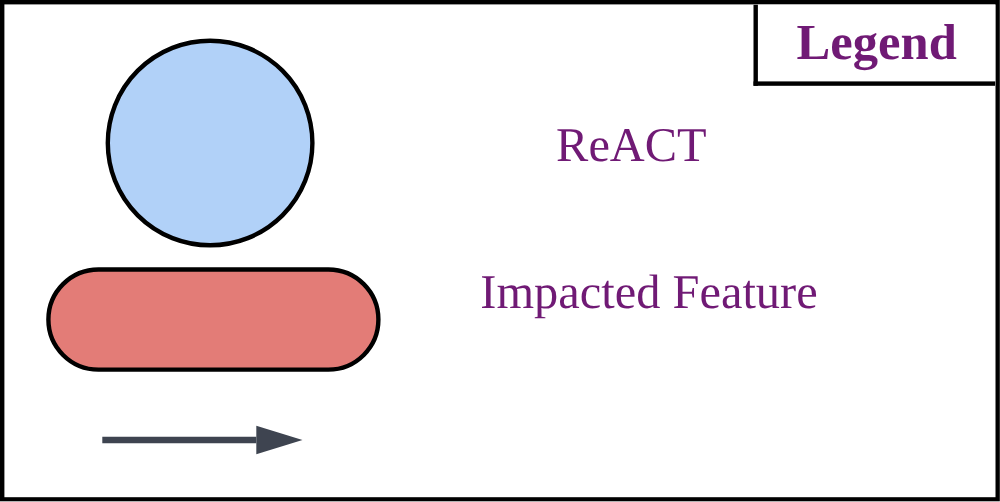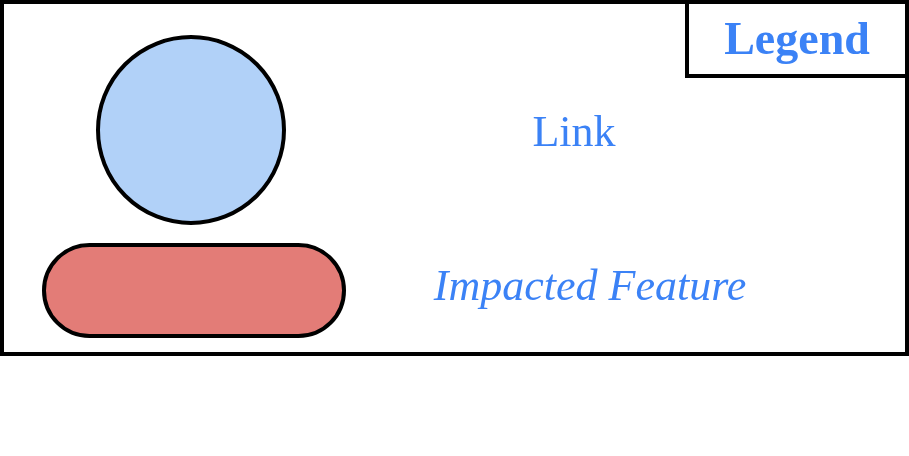--- a/index.html
+++ b/index.html
@@ -1,24 +1,24 @@
 <!DOCTYPE html>
 <html><head>
 <meta charset="utf-8">
 <style>
   * { margin: 0; padding: 0; box-sizing: border-box; }
   html, body { background: #ffffff; }
   .canvas {
     position: relative;
     width: 909px;
-    height: 356px;
+    height: 456px;
     background: #ffffff;
     border: 4px solid #000000;
     font-family: "Liberation Serif", "DejaVu Serif", serif;
-    color: #3b82f6;
+    color: #701a75;
     overflow: hidden;
   }
   .legend-title-box {
     position: absolute;
     top: 0;
     right: 0;
     width: 220px;
     height: 74px;
     border-left: 4px solid #000000;
     border-bottom: 4px solid #000000;
@@ -58,34 +58,34 @@
     height: 50px;
   }
   .item-label {
     position: absolute;
     font-size: 44px;
     line-height: 56px;
     text-align: center;
     white-space: nowrap;
   }
   .label-react   { left: 400px; top: 100px; width: 340px; }
-  .label-feature { left: 400px; top: 254px; width: 372px; font-style: italic; }
+  .label-feature { left: 400px; top: 234px; width: 372px; }
   .label-link    { left: 330px; top: 362px; width: 512px; }
 </style>
 </head>
 <body>
 
 <div class="canvas">
 
   <div class="legend-title-box">
     <span class="legend-title">Legend</span>
   </div>
 
   <div class="sym-circle" style="background-color: rgb(177, 209, 248); border-color: rgb(0, 0, 0);"></div>
-  <div class="item-label label-react">Link</div>
+  <div class="item-label label-react">ReACT</div>
 
   <div class="sym-pill" style="background-color: rgb(227, 124, 119); border-color: rgb(0, 0, 0);"></div>
   <div class="item-label label-feature">Impacted Feature</div>
 
   <svg class="sym-arrow" viewBox="0 0 195 50">
     <line x1="4" y1="25" x2="144" y2="25" stroke-width="6" style="stroke: rgb(62, 68, 80);"></line>
     <polygon points="144,12 186,25 144,38" style="fill: rgb(62, 68, 80);"></polygon>
   </svg>
 
 </div>

